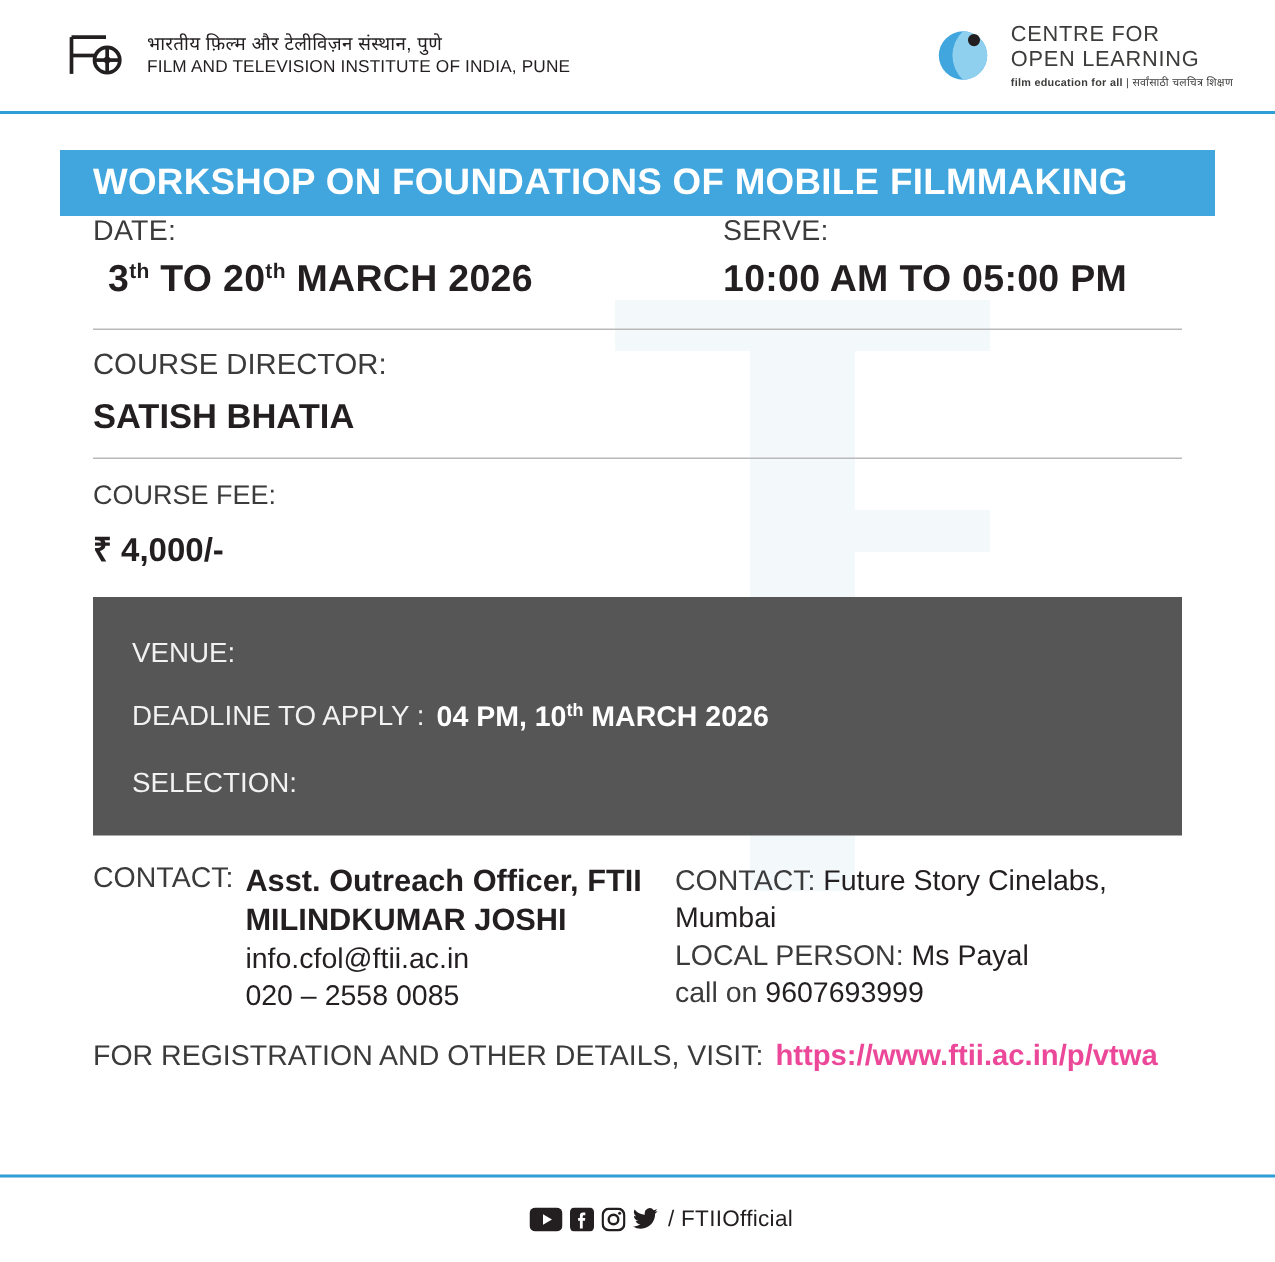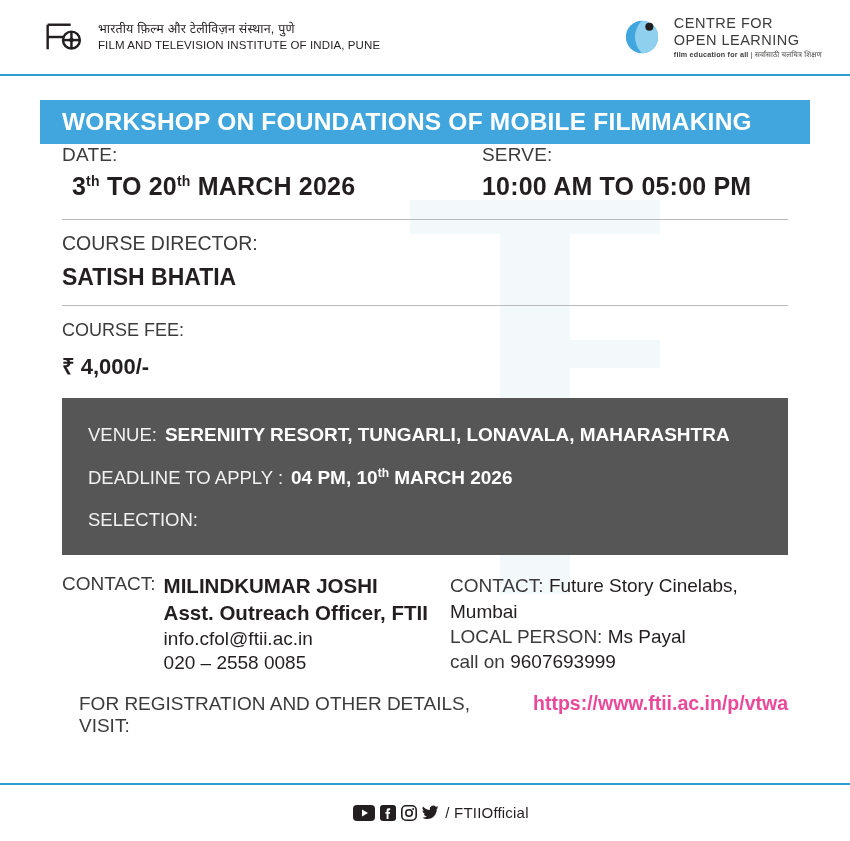--- a/index.html
+++ b/index.html
@@ -126,21 +126,21 @@
   .fee-row .lbl2 { font-size: 18px; }
   .fee-row .val2 { font-size: 22px; }
 
   
   .grey-block {
     background: #565656;
     margin: 18px 22px 0 22px;
     padding: 26px 26px 24px 26px;
     color: #ffffff;
   }
-  .g-row { display: flex; align-items: center; gap: 8px; margin-bottom: 20px; }
+  .g-row { display: flex; align-items: flex-start; gap: 8px; margin-bottom: 20px; }
   .g-row:last-child { margin-bottom: 0; }
   .g-lbl { font-size: 18.5px; color: #f2f2f2; font-weight: normal; }
   .g-val { font-size: 19px; color: #ffffff; font-weight: bold; }
   .g-val sup { font-size: 12px; vertical-align: super; }
 
   
   .contacts {
     display: flex;
     padding: 18px 22px 0 22px;
   }
@@ -152,21 +152,21 @@
   .c-norm { font-size: 19px; color: #231f20; }
   .c-right-line { font-size: 19px; color: #3b3b3b; line-height: 1.33; }
   .c-right-line .b { color: #231f20; }
 
   .reg-row {
     padding: 16px 22px 0 22px;
     display: flex;
     gap: 8px;
     align-items: baseline;
   }
-  .reg-lbl { font-size: 19px; color: #3b3b3b; margin-left: 17px; }
+  .reg-lbl { font-size: 19px; color: #3b3b3b; }
   .reg-url { font-size: 19.5px; font-weight: bold; color: #ec4899; }
 
   
   .rule-bottom {
     position: absolute;
     left: 0; bottom: 56px;
     width: 100%;
     height: 2px;
     background: #2e9fd6;
     z-index: 2;
@@ -270,37 +270,36 @@
     <div class="hr" style="margin-top:14px;"></div>
 
     <div class="line-row fee-row">
       <span class="lbl2">COURSE FEE:</span>
       <span class="val2">₹ 4,000/-</span>
     </div>
 
     <div class="grey-block">
       <div class="g-row">
         <span class="g-lbl">VENUE:</span>
-        <span class="g-val">SERENIITY RESORT, TUNGARLI, LONAVALA, MAHARASHTRA</span>
       </div>
       <div class="g-row">
         <span class="g-lbl">DEADLINE TO APPLY :</span>
         <span class="g-val"><span>04 PM, 10</span><sup>th</sup><span> MARCH 2026</span></span>
       </div>
       <div class="g-row">
         <span class="g-lbl">SELECTION:</span>
       </div>
     </div>
 
     <div class="contacts">
       <div class="c-left">
         <span class="c-lbl">CONTACT:</span>
         <span class="c-stack">
+          <div class="c-strong">Asst. Outreach Officer, FTII</div>
           <div class="c-strong">MILINDKUMAR JOSHI</div>
-          <div class="c-strong">Asst. Outreach Officer, FTII</div>
           <div class="c-norm">info.cfol@ftii.ac.in</div>
           <div class="c-norm">020 – 2558 0085</div>
         </span>
       </div>
       <div class="c-right">
         <div class="c-right-line">
           <span>CONTACT:</span>
           <span class="b">Future Story Cinelabs, Mumbai</span>
         </div>
         <div class="c-right-line">

